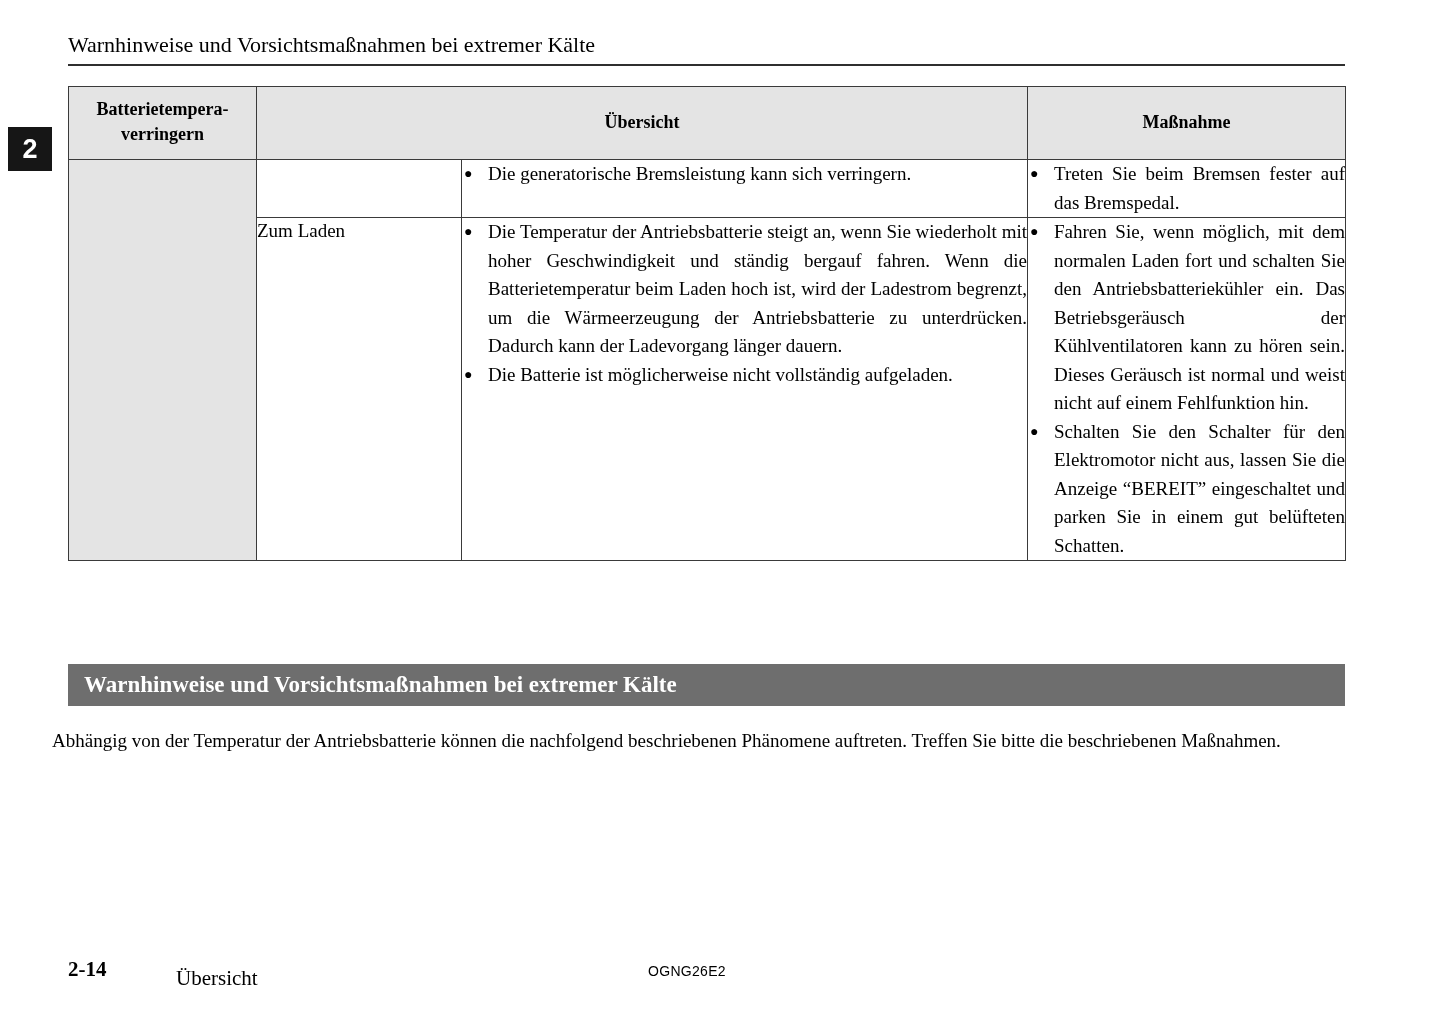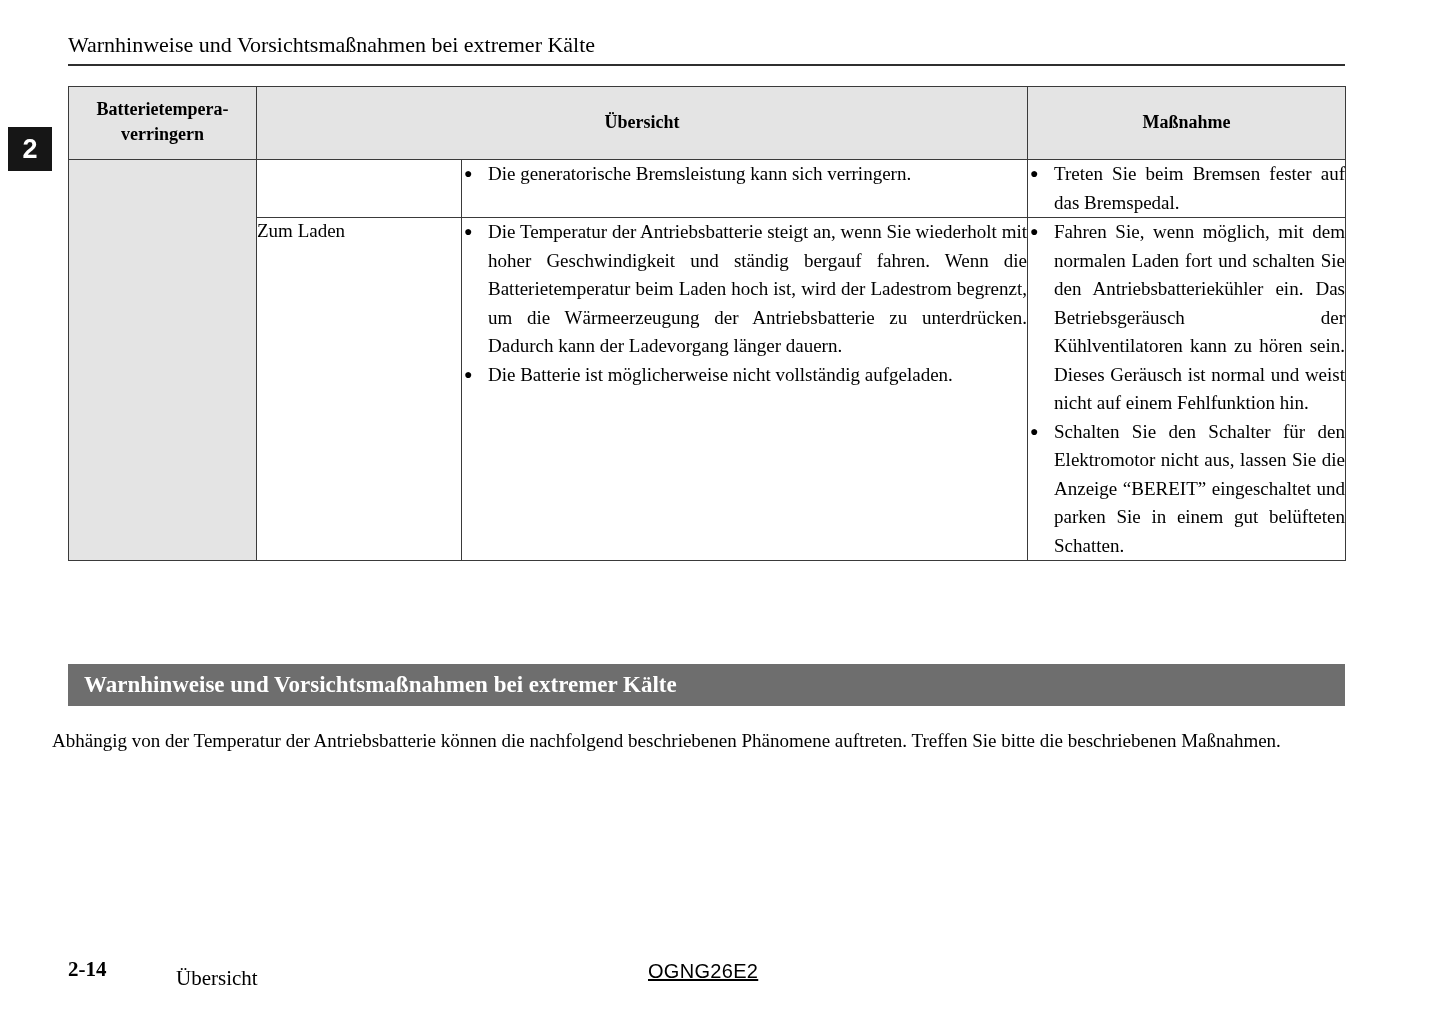--- a/index.html
+++ b/index.html
@@ -174,24 +174,23 @@
     left: 108px;
     top: 9px;
     font-size: 21px;
     line-height: 28px;
   }
   .footer-doc-code {
     position: absolute;
     left: 580px;
     top: 6px;
     font-family: "Liberation Sans", "DejaVu Sans", sans-serif;
-    font-size: 20px;
+    font-size: 14px;
     line-height: 20px;
     letter-spacing: 0.3px;
-    text-decoration: underline;
   }
 </style>
 </head>
 <body>
 
 <div class="chapter-tab">2</div>
 
 <div class="page-header">
   <div class="page-header-title">Warnhinweise und Vorsichtsmaßnahmen bei extremer Kälte</div>
   <div class="page-header-rule"></div>

